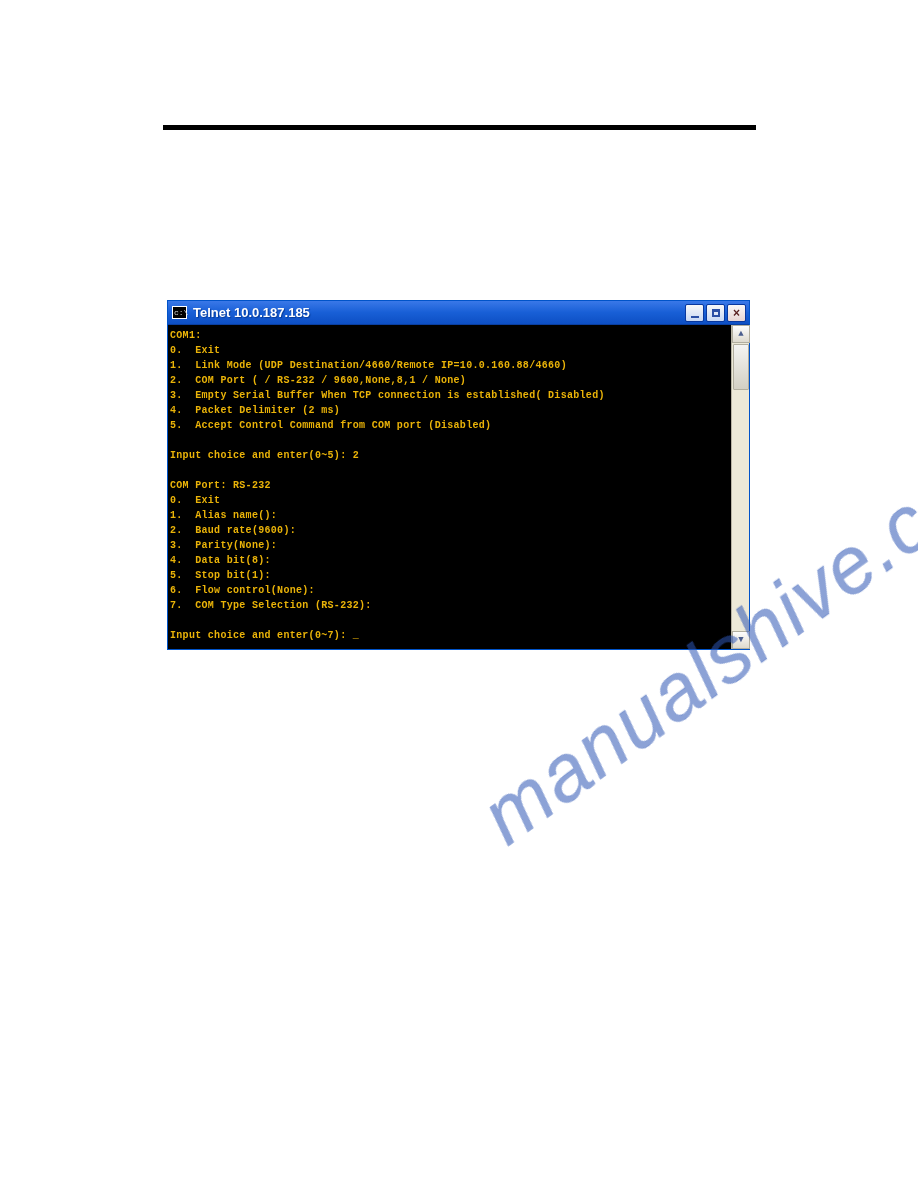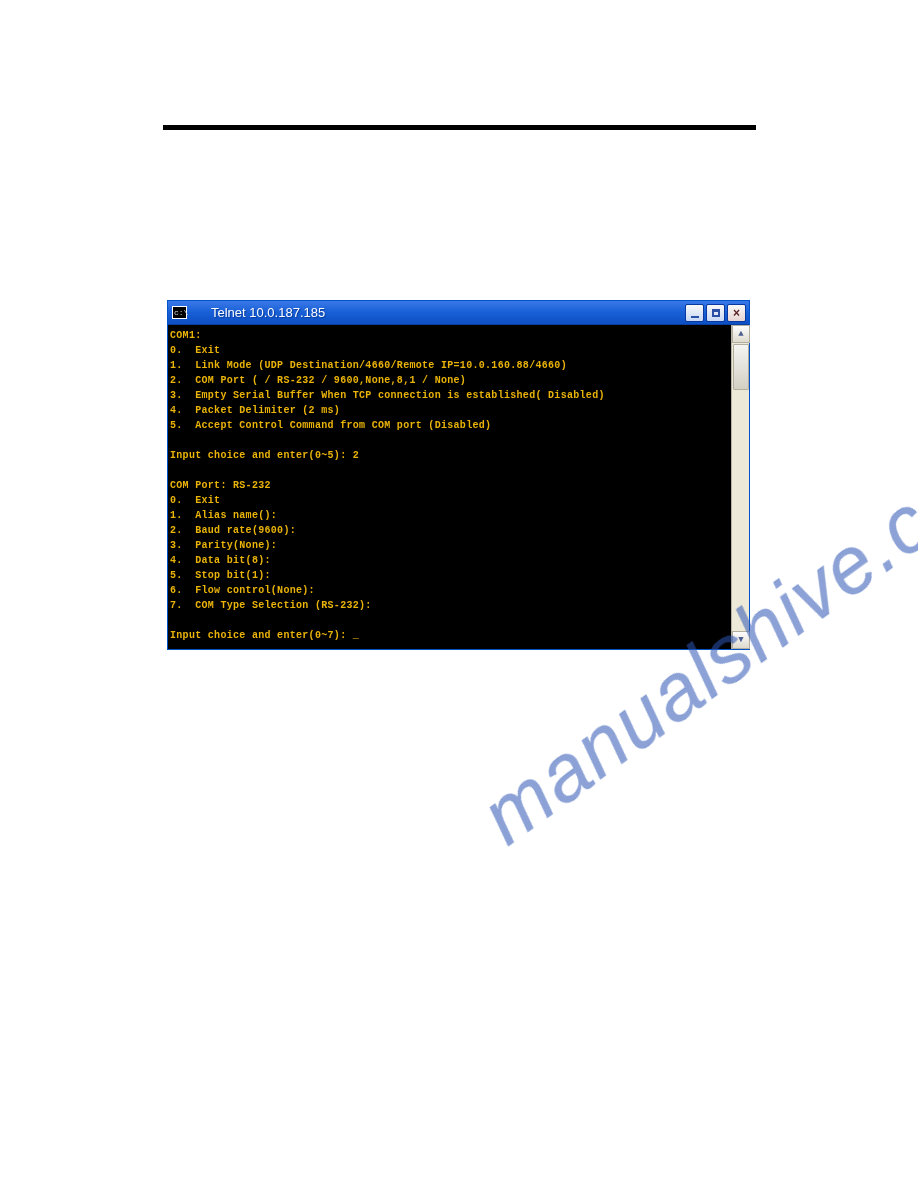--- a/index.html
+++ b/index.html
@@ -51,25 +51,24 @@
     align-items: center;
     justify-content: flex-start;
     font-size: 8px;
     color: #ccc;
     line-height: 1;
     padding-left: 1px;
   }
   .titlebar .title-text {
     flex: 1;
     color: #fff;
-    font-weight: normal;
+    font-weight: bold;
     font-family: Tahoma, Arial, sans-serif;
     font-size: 13px;
     text-shadow: 1px 1px 1px #063a97;
-    margin-left: 18px;
   }
   .titlebar .win-buttons {
     display: flex;
     gap: 2px;
     padding-right: 3px;
   }
   .titlebar .win-btn {
     width: 19px;
     height: 18px;
     background: linear-gradient(to bottom, #f8f8f8, #c8d8f5);

